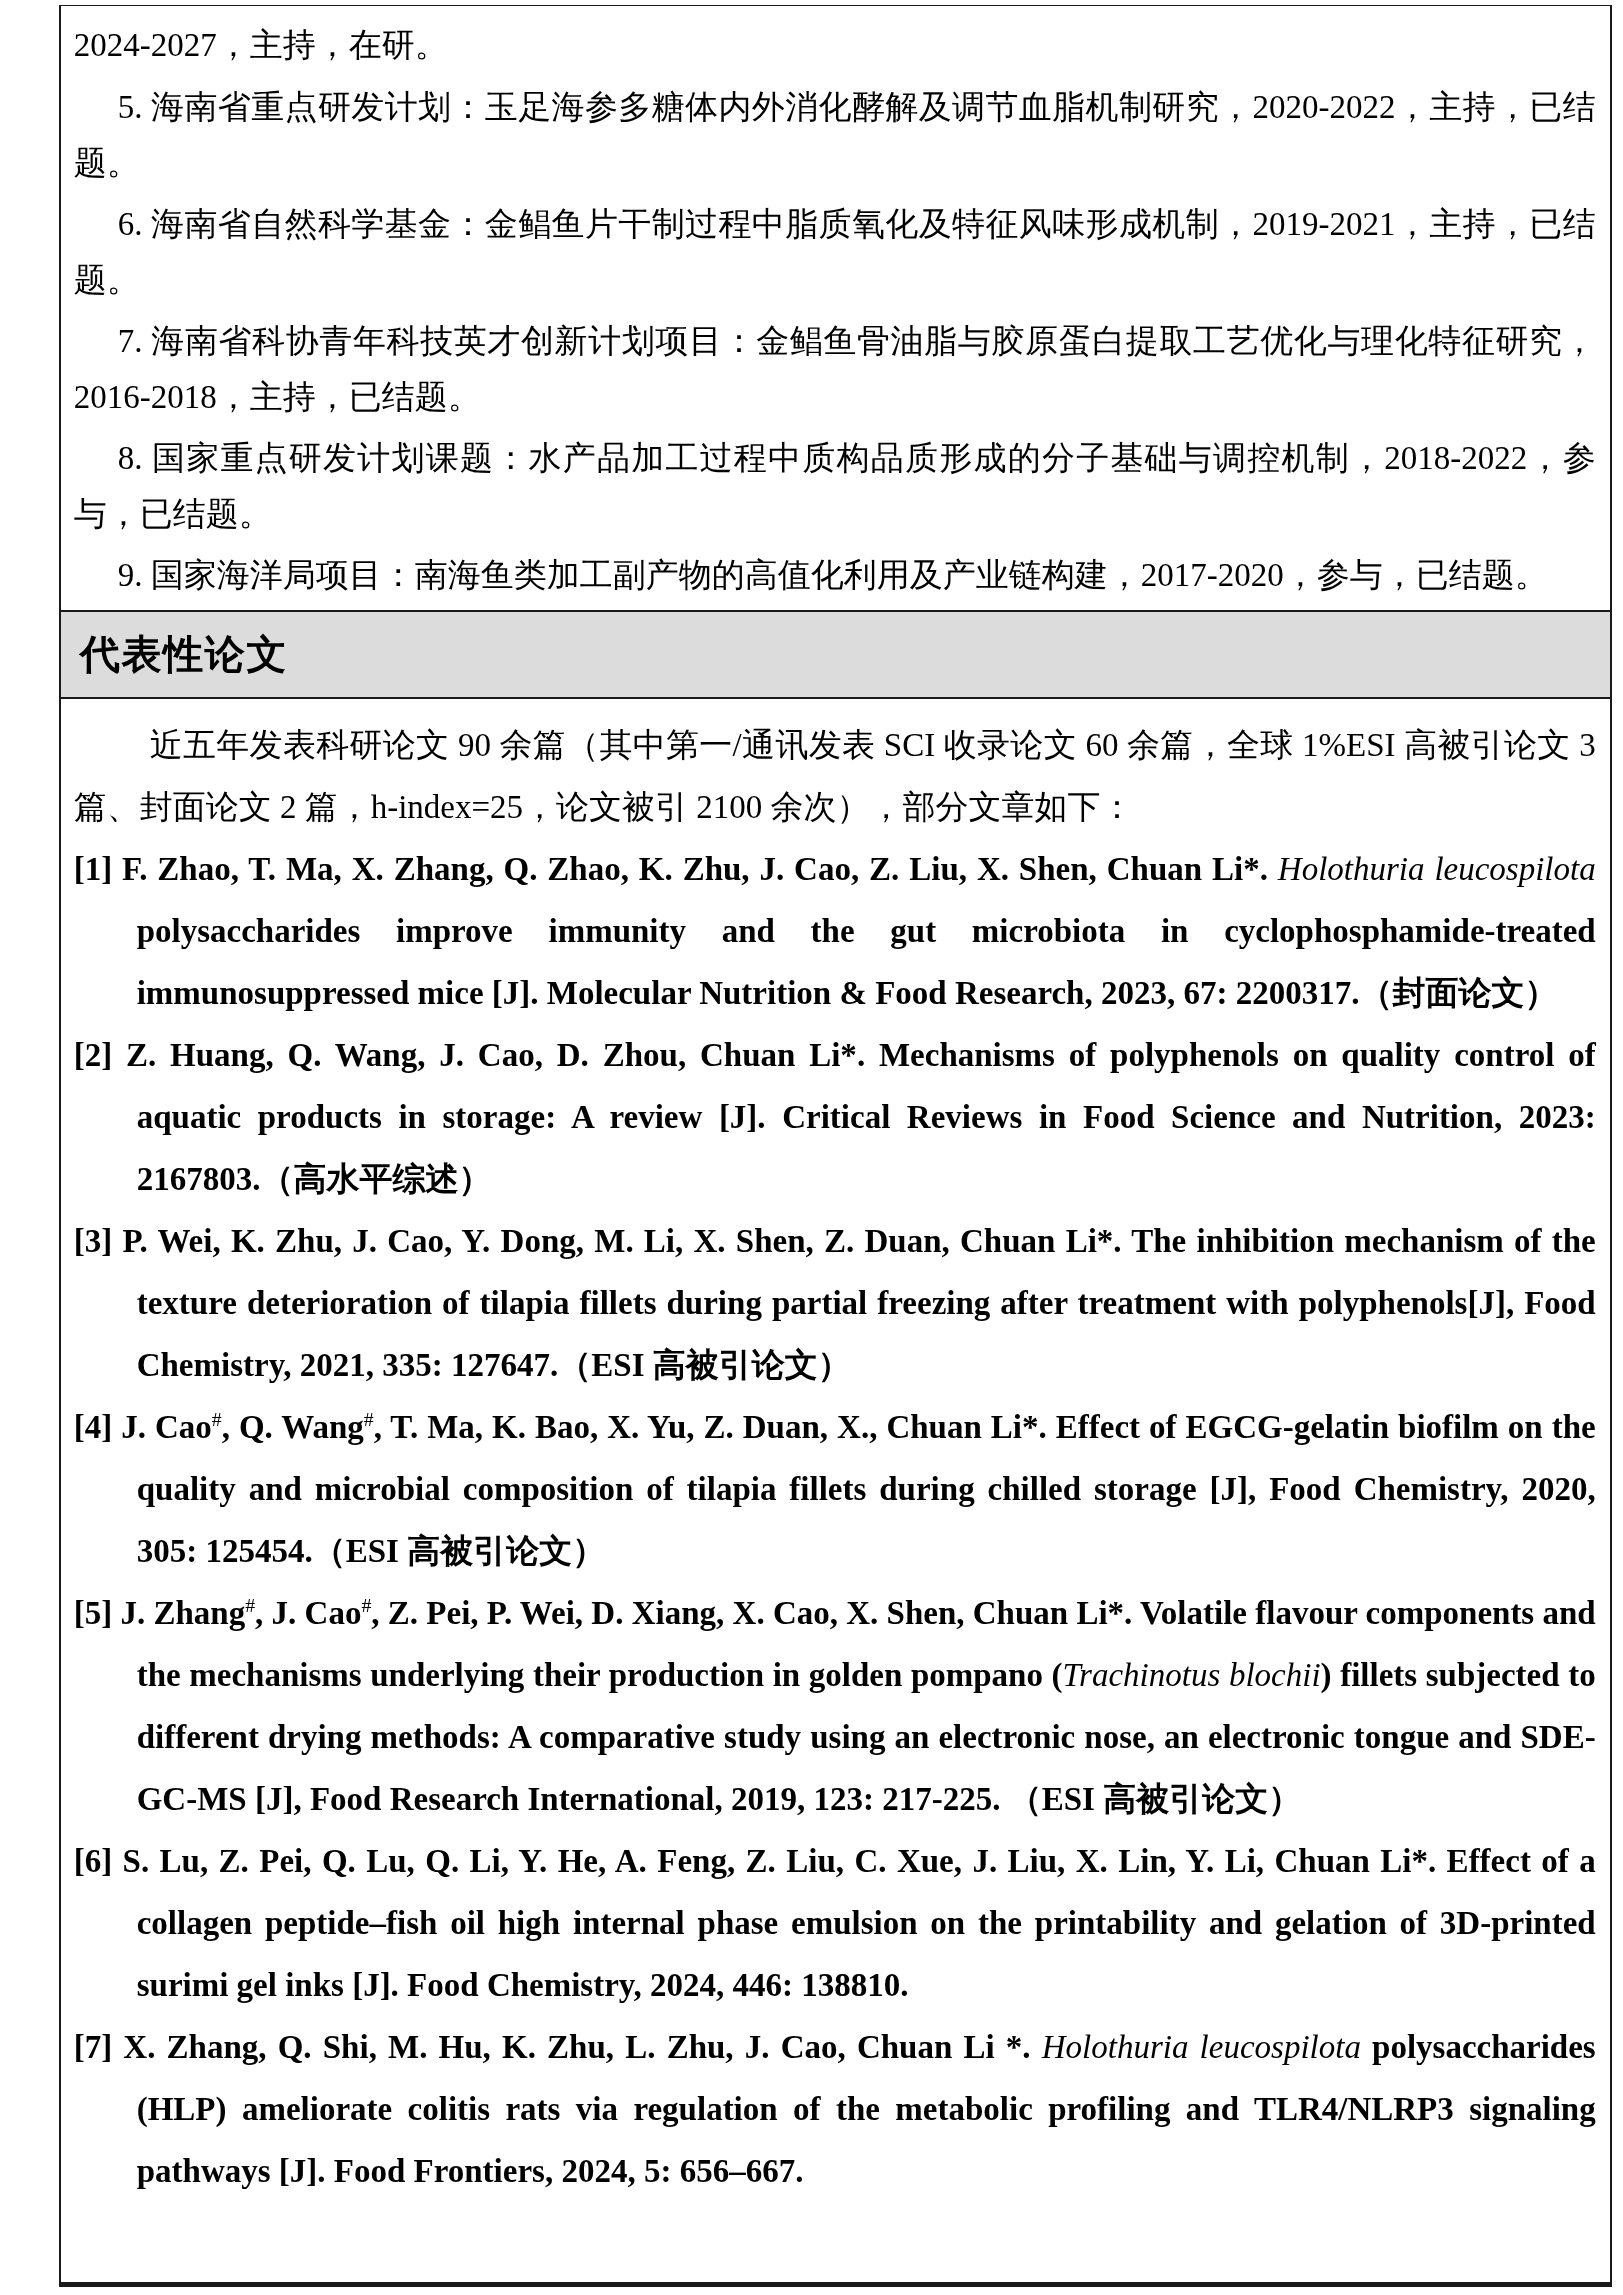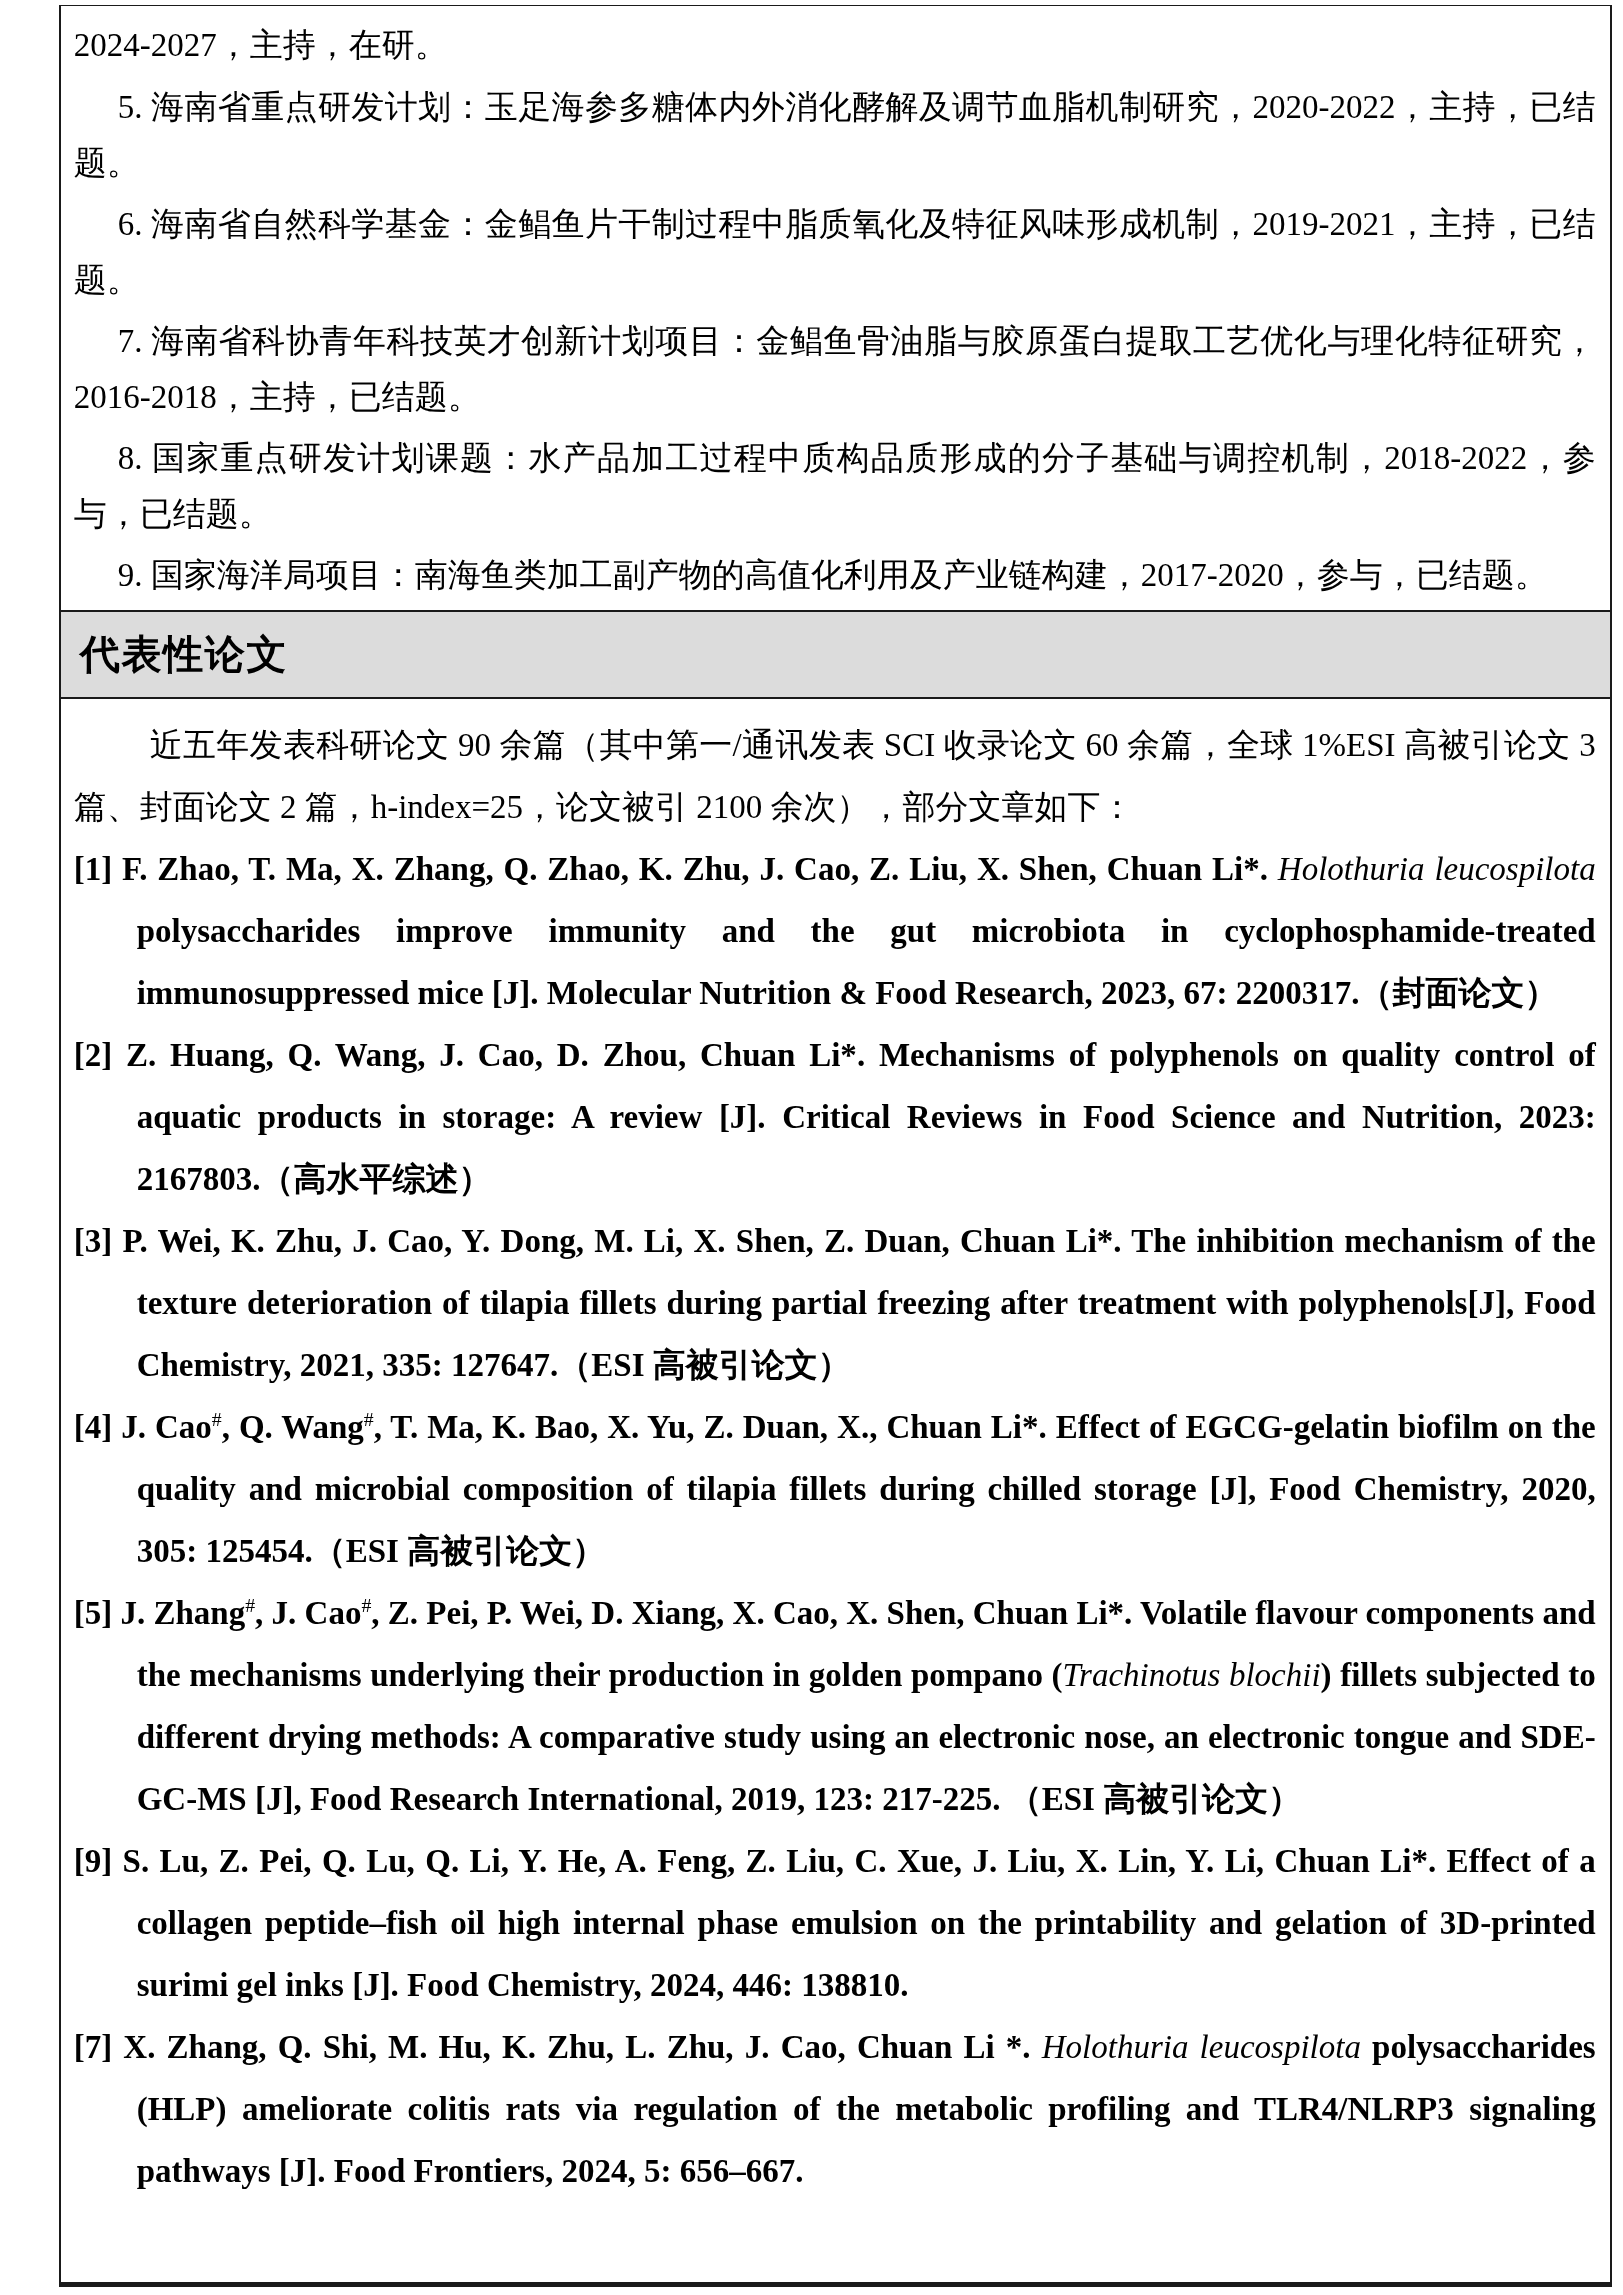--- a/index.html
+++ b/index.html
@@ -98,20 +98,20 @@
   </div>
 
   <section class="papers">
     <p class="intro">近五年发表科研论文 90 余篇（其中第一/通讯发表 SCI 收录论文 60 余篇，全球 1%ESI 高被引论文 3 篇、封面论文 2 篇，h-index=25，论文被引 2100 余次），部分文章如下：</p>
     <div id="refs">
         <p class="ref"><span class="sg-n">[1] F. Zhao, T. Ma, X. Zhang, Q. Zhao, K. Zhu, J. Cao, Z. Liu, X. Shen, </span><span class="sg-b">Chuan Li*</span><span class="sg-n">. </span><span class="sg-i">Holothuria leucospilota</span><span class="sg-n"> polysaccharides improve immunity and the gut microbiota in cyclophosphamide-treated immunosuppressed mice [J]. Molecular Nutrition &amp; Food Research, 2023, 67: 2200317.（封面论文）</span></p>
         <p class="ref"><span class="sg-n">[2] Z. Huang, Q. Wang, J. Cao, D. Zhou, </span><span class="sg-b">Chuan Li*</span><span class="sg-n">. Mechanisms of polyphenols on quality control of aquatic products in storage: A review [J]. Critical Reviews in Food Science and Nutrition, 2023: 2167803.（高水平综述）</span></p>
         <p class="ref"><span class="sg-n">[3] P. Wei, K. Zhu, J. Cao, Y. Dong, M. Li, X. Shen, Z. Duan, </span><span class="sg-b">Chuan Li*</span><span class="sg-n">. The inhibition mechanism of the texture deterioration of tilapia fillets during partial freezing after treatment with polyphenols[J], Food Chemistry, 2021, 335: 127647.（</span><span class="sg-b">ESI</span><span class="sg-n"> 高被引论文）</span></p>
         <p class="ref"><span class="sg-n">[4] J. Cao</span><span class="sg-s">#</span><span class="sg-n">, Q. Wang</span><span class="sg-s">#</span><span class="sg-n">, T. Ma, K. Bao, X. Yu, Z. Duan, X., </span><span class="sg-b">Chuan Li*</span><span class="sg-n">. Effect of EGCG-gelatin biofilm on the quality and microbial composition of tilapia fillets during chilled storage [J], Food Chemistry, 2020, 305: 125454.（</span><span class="sg-b">ESI</span><span class="sg-n"> 高被引论文）</span></p>
         <p class="ref"><span class="sg-n">[5] J. Zhang</span><span class="sg-s">#</span><span class="sg-n">, J. Cao</span><span class="sg-s">#</span><span class="sg-n">, Z. Pei, P. Wei, D. Xiang, X. Cao, X. Shen, </span><span class="sg-b">Chuan Li*</span><span class="sg-n">. Volatile flavour components and the mechanisms underlying their production in golden pompano (</span><span class="sg-i">Trachinotus blochii</span><span class="sg-n">) fillets subjected to different drying methods: A comparative study using an electronic nose, an electronic tongue and SDE-GC-MS [J], Food Research International, 2019, 123: 217-225. （</span><span class="sg-b">ESI</span><span class="sg-n"> 高被引论文）</span></p>
-        <p class="ref"><span class="sg-n">[9] S. Lu, Z. Pei, Q. Lu, Q. Li, Y. He, A. Feng, Z. Liu, C. Xue, J. Liu, X. Lin, Y. Li, </span><span class="sg-b">Chuan Li*</span><span class="sg-n">. Effect of a collagen peptide–fish oil high internal phase emulsion on the printability and gelation of 3D-printed surimi gel inks [J]. Food Chemistry, 2024, 446: 138810.</span></p>
+        <p class="ref"><span class="sg-n">[6] S. Lu, Z. Pei, Q. Lu, Q. Li, Y. He, A. Feng, Z. Liu, C. Xue, J. Liu, X. Lin, Y. Li, </span><span class="sg-b">Chuan Li*</span><span class="sg-n">. Effect of a collagen peptide–fish oil high internal phase emulsion on the printability and gelation of 3D-printed surimi gel inks [J]. Food Chemistry, 2024, 446: 138810.</span></p>
         <p class="ref"><span class="sg-n">[7] X. Zhang, Q. Shi, M. Hu, K. Zhu, L. Zhu, J. Cao, </span><span class="sg-b">Chuan Li *</span><span class="sg-n">. </span><span class="sg-i">Holothuria leucospilota</span><span class="sg-n"> polysaccharides (HLP) ameliorate colitis rats via regulation of the metabolic profiling and TLR4/NLRP3 signaling pathways [J]. Food Frontiers, 2024, 5: 656–667.</span></p>
         <p class="ref"></p>
       </div>
   </section>
 
 </div>
 
 
 </body></html>

